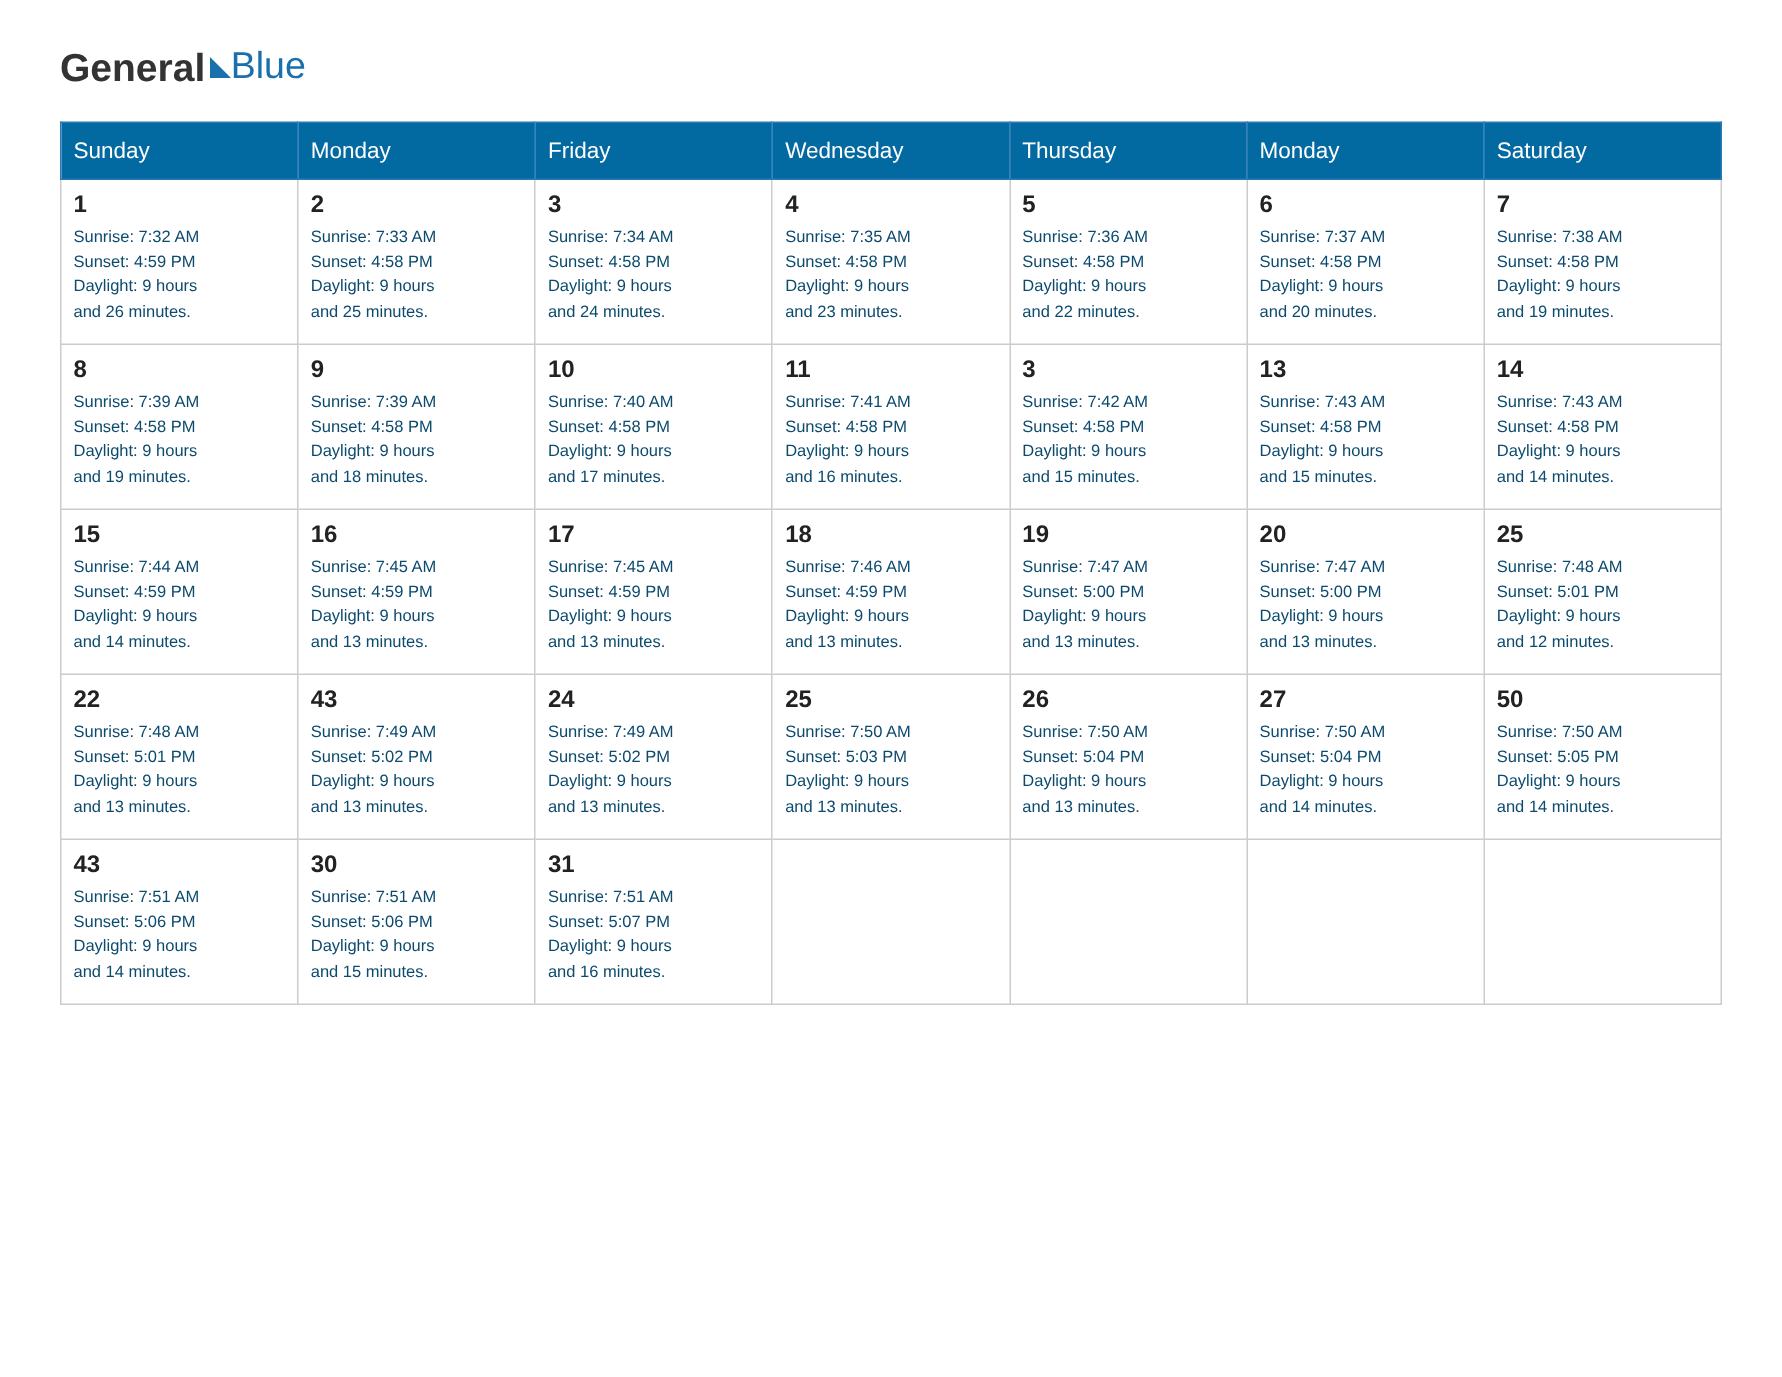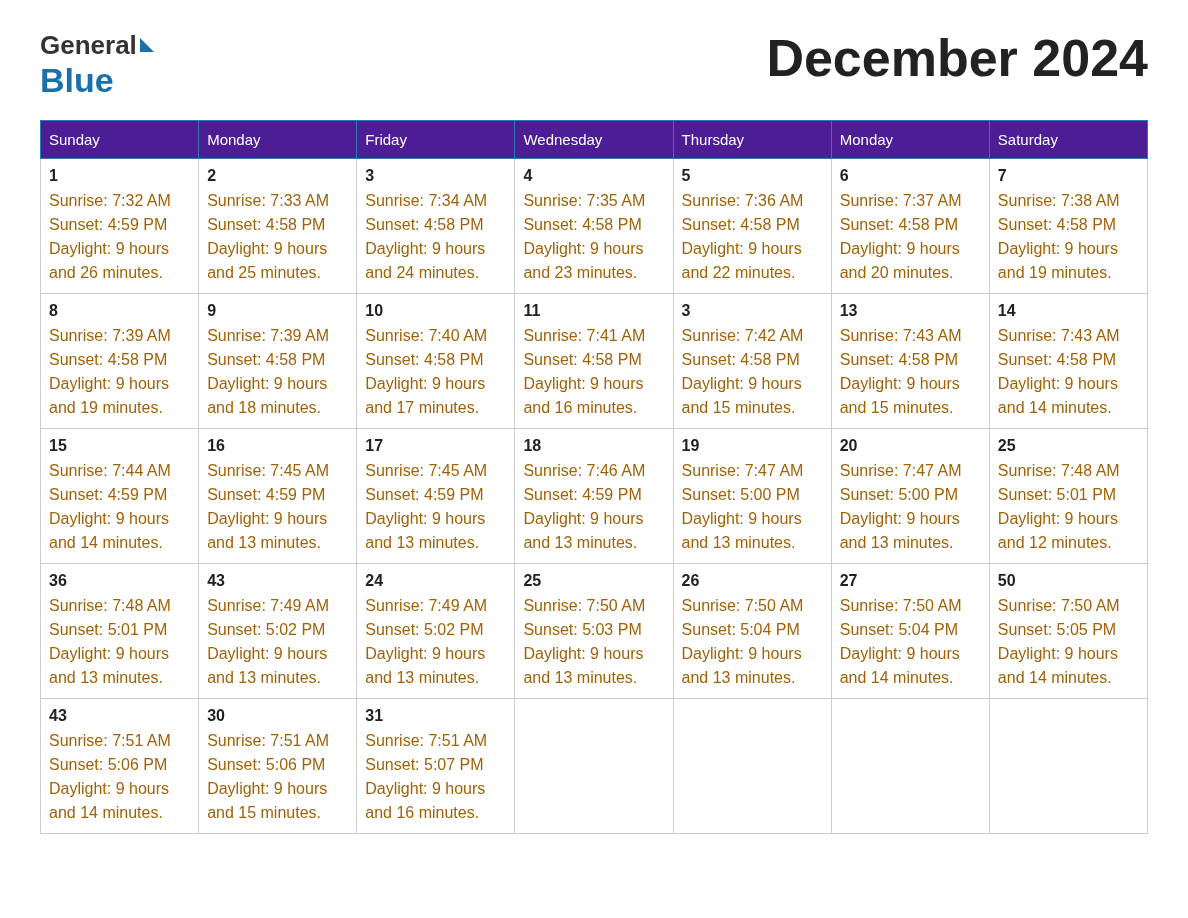--- a/index.html
+++ b/index.html
@@ -11,21 +11,21 @@
       min-height: 918px;
     }
     .header-area {
       display: flex;
       justify-content: space-between;
       align-items: flex-start;
       margin-bottom: 20px;
     }
     .logo {
       display: flex;
-      flex-direction: column;
+      flex-direction: row;
       align-items: flex-start;
     }
     .title-area {
       text-align: right;
     }
     .calendar-title {
       font-size: 52px;
       font-weight: bold;
       color: #222;
       line-height: 1.1;
@@ -34,21 +34,21 @@
       font-size: 22px;
       color: #444;
       margin-top: 4px;
     }
     table {
       width: 100%;
       border-collapse: collapse;
       table-layout: fixed;
     }
     th {
-      background-color: #4c1d95;
+      background-color: #0369a1;
       color: #fff;
       padding: 10px 8px;
       font-size: 15px;
       font-weight: normal;
       text-align: left;
       border: 1px solid #2a7ab5;
     }
     td {
       vertical-align: top;
       padding: 8px 8px;
@@ -58,42 +58,42 @@
       height: 110px;
     }
     td .day-number {
       font-size: 16px;
       font-weight: bold;
       color: #222;
       display: block;
       margin-bottom: 4px;
     }
     td .day-info {
-      font-size: 16px;
+      font-size: 11px;
       line-height: 1.5;
-      color: #a16207;
+      color: #0c4a6e;
     }
     td.empty {
       background: #fff;
     }
     tr:last-child td {
       height: 110px;
     }
     .logo-line1 {
       display: flex;
       align-items: center;
     }
     .logo-word-general {
       font-size: 26px;
       font-weight: bold;
       color: #333;
     }
     .logo-word-blue {
-      font-size: 34px;
-      font-weight: bold;
+      font-size: 25px;
+      font-weight: normal;
       color: #1a6fad;
     }
     .logo-chevron {
       width: 0;
       height: 0;
       border-style: solid;
       border-width: 14px 0 0 14px;
       border-color: transparent transparent transparent #1a6fad;
       display: inline-block;
       margin-left: 3px;
@@ -107,21 +107,20 @@
   <div class="logo">
     <div class="logo-line1">
       <span class="logo-word-general">General</span>
       <span class="logo-chevron"></span>
     </div>
     <div>
       <span class="logo-word-blue">Blue</span>
     </div>
   </div>
   <div class="title-area">
-    <div class="calendar-title">December 2024</div>
   </div>
 </div>
 
 <table>
   <thead>
     <tr>
     <th>Sunday</th>
         <th>Monday</th>
         <th>Friday</th>
         <th>Wednesday</th>
@@ -321,21 +320,21 @@
           <div class="day-info">
             Sunrise: 7:48 AM<br>
             Sunset: 5:01 PM<br>
             Daylight: 9 hours<br>
             and 12 minutes.
           </div>
         </td>
       </tr>
       <tr>
         <td>
-          <span class="day-number">36</span>
+          <span class="day-number">22</span>
           <div class="day-info">
             Sunrise: 7:48 AM<br>
             Sunset: 5:01 PM<br>
             Daylight: 9 hours<br>
             and 13 minutes.
           </div>
         </td>
         <td>
           <span class="day-number">43</span>
           <div class="day-info">

